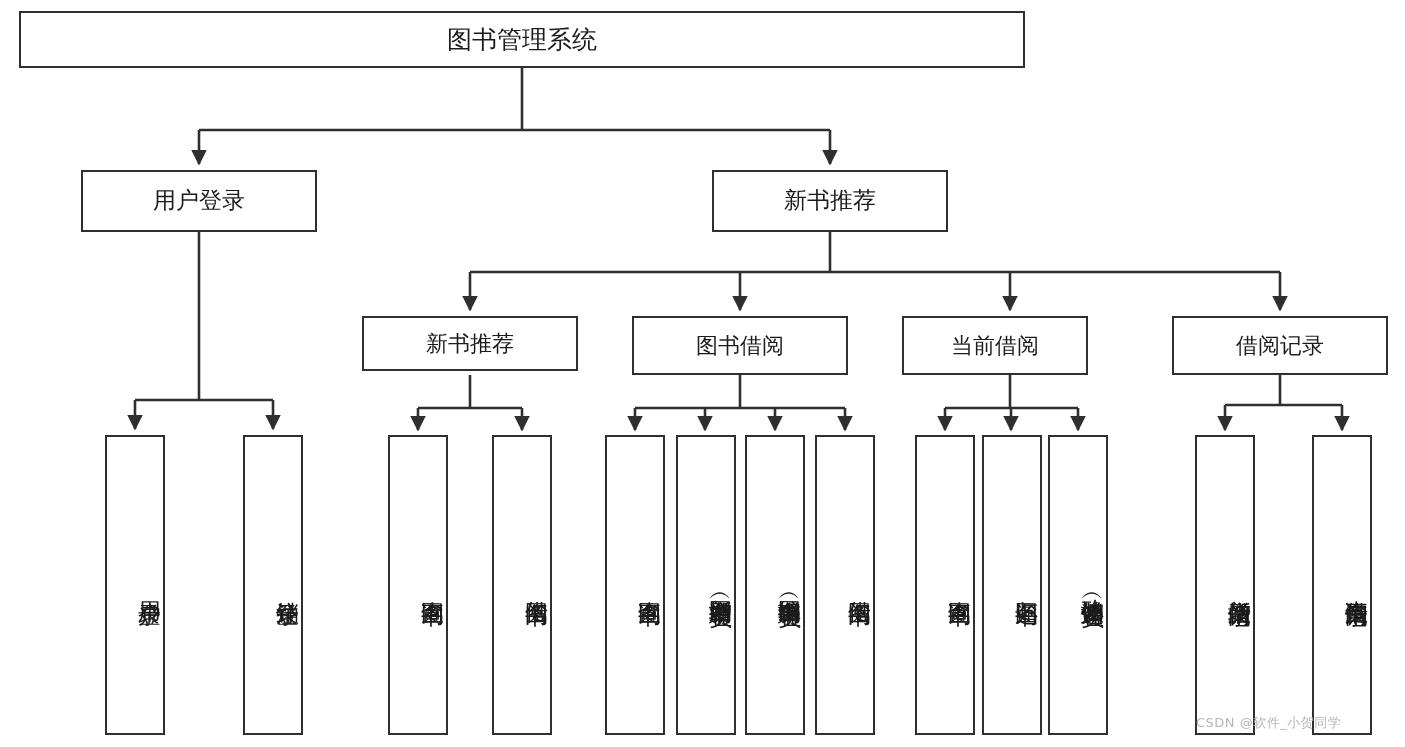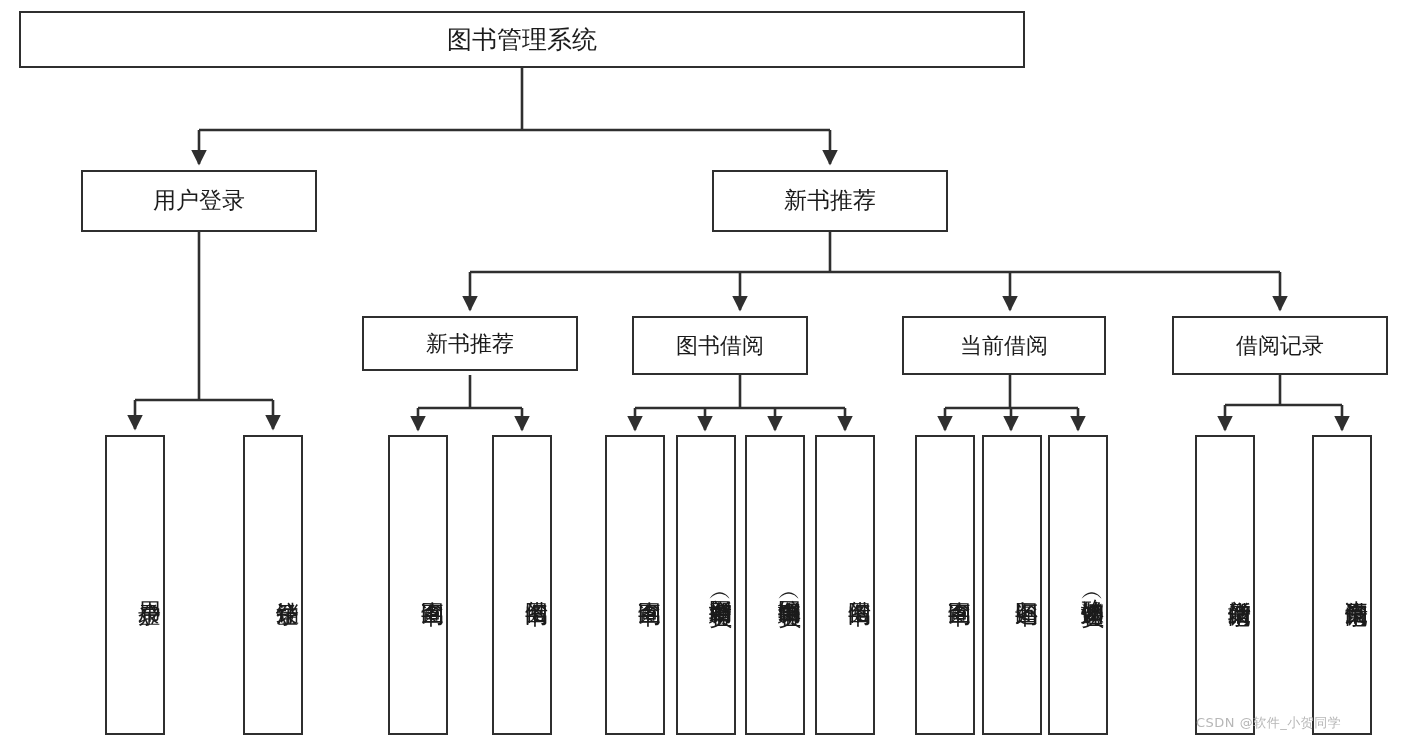--- a/index.html
+++ b/index.html
@@ -133,25 +133,25 @@
   </div>
 
   <div class="node level-2" style="left:712px; top:170px; width:236px; height:62px;">
     <span>新书推荐</span>
   </div>
 
   <div class="node level-3" style="left:362px; top:316px; width:216px; height:55px;">
     <span>新书推荐</span>
   </div>
 
-  <div class="node level-3" style="left:632px; top:316px; width:176px; height:59px;align-items:center;">
+  <div class="node level-3" style="left:632px; top:316px; width:216px; height:59px;align-items:center;">
     <span>图书借阅</span>
   </div>
 
-  <div class="node level-3" style="left:902px; top:316px; width:204px; height:59px;">
+  <div class="node level-3" style="left:902px; top:316px; width:186px; height:59px;">
     <span>当前借阅</span>
   </div>
 
   <div class="node level-3" style="left:1172px; top:316px; width:216px; height:59px;">
     <span>借阅记录</span>
   </div>
 
   <div class="node leaf" style="left:105px; top:435px; width:60px; height:300px;">
     <span>用户登录</span>
   </div>

